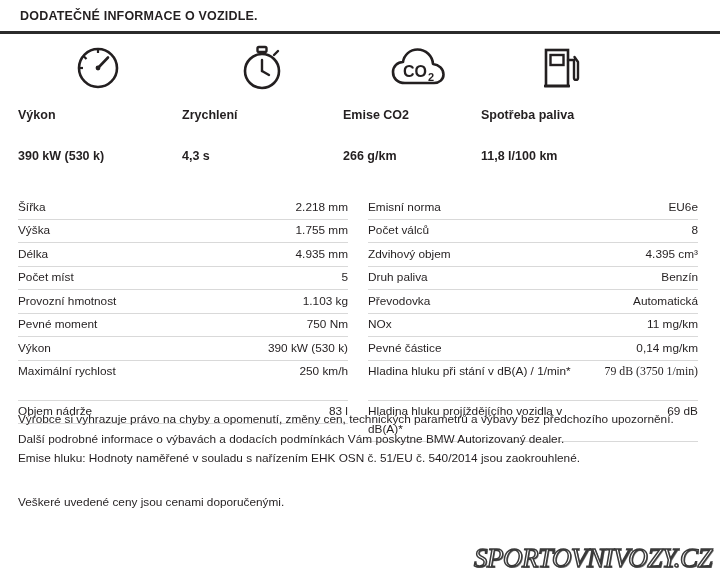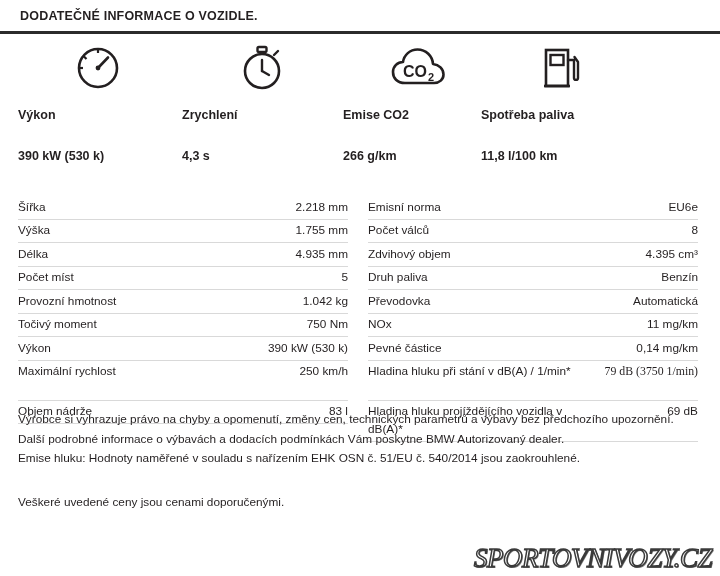--- a/index.html
+++ b/index.html
@@ -229,24 +229,24 @@
       <div class="spec-row">
         <span class="spec-key">Délka</span>
         <span class="spec-val">4.935 mm</span>
       </div>
       <div class="spec-row">
         <span class="spec-key">Počet míst</span>
         <span class="spec-val">5</span>
       </div>
       <div class="spec-row">
         <span class="spec-key">Provozní hmotnost</span>
-        <span class="spec-val">1.042 kg</span>
-      </div>
-      <div class="spec-row">
-        <span class="spec-key">Točivý moment</span>
+        <span class="spec-val">1.103 kg</span>
+      </div>
+      <div class="spec-row">
+        <span class="spec-key">Pevné moment</span>
         <span class="spec-val">750 Nm</span>
       </div>
       <div class="spec-row">
         <span class="spec-key">Výkon</span>
         <span class="spec-val">390 kW (530 k)</span>
       </div>
       <div class="spec-row h2">
         <span class="spec-key">Maximální rychlost</span>
         <span class="spec-val">250 km/h</span>
       </div>

